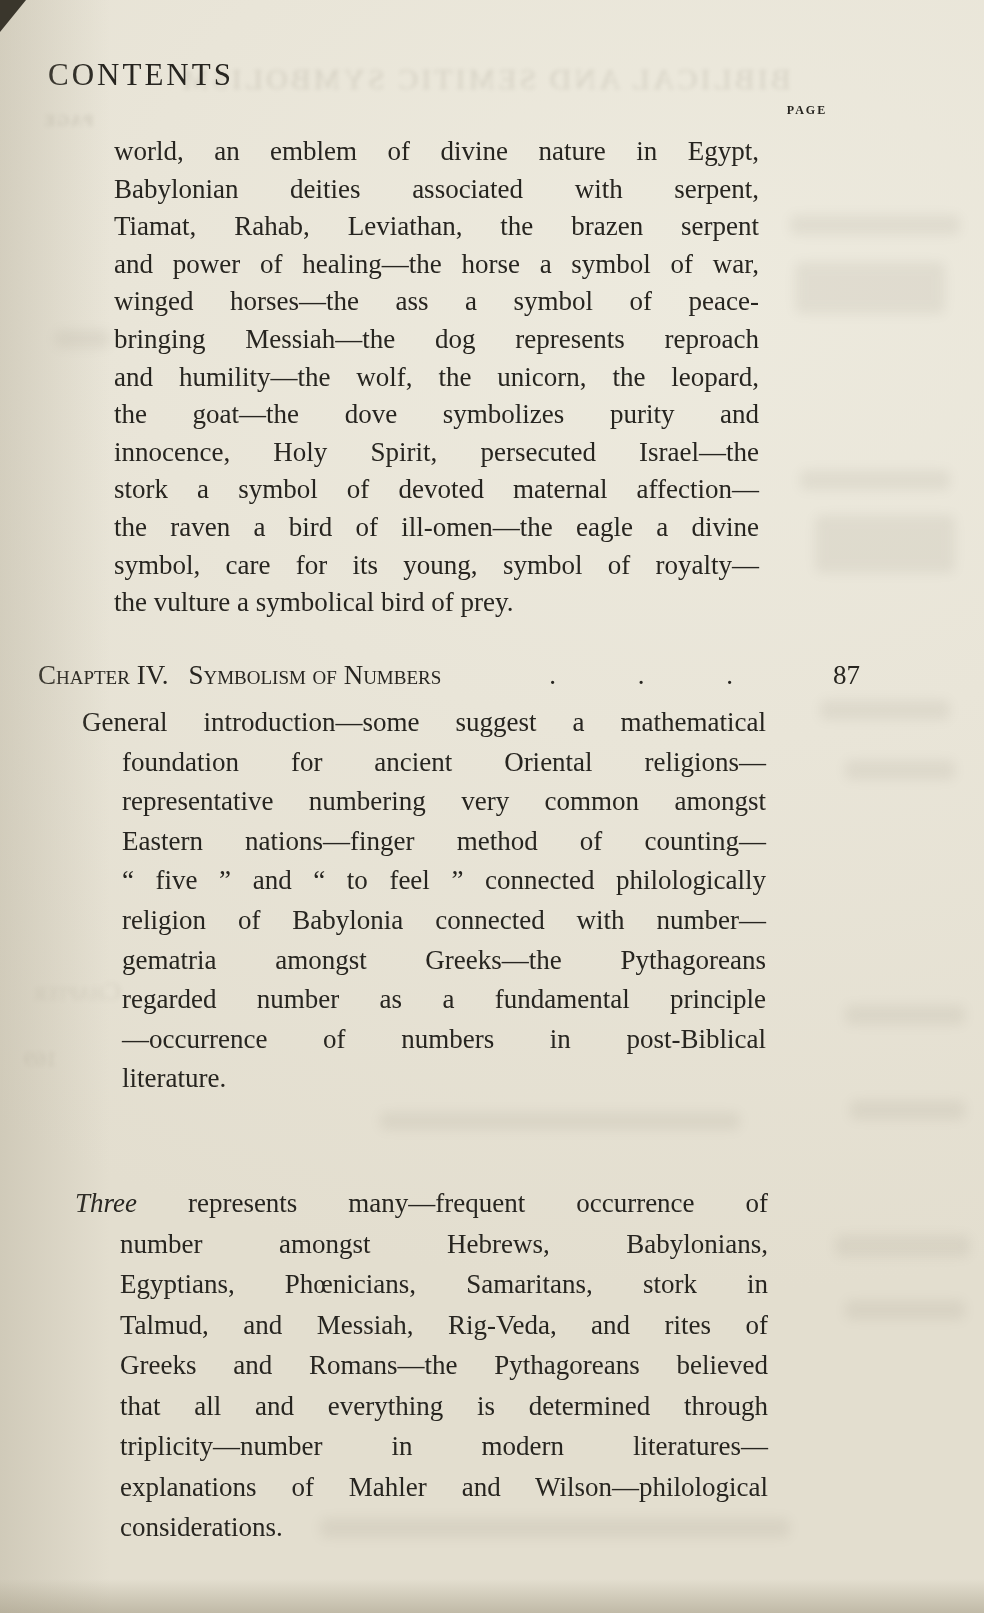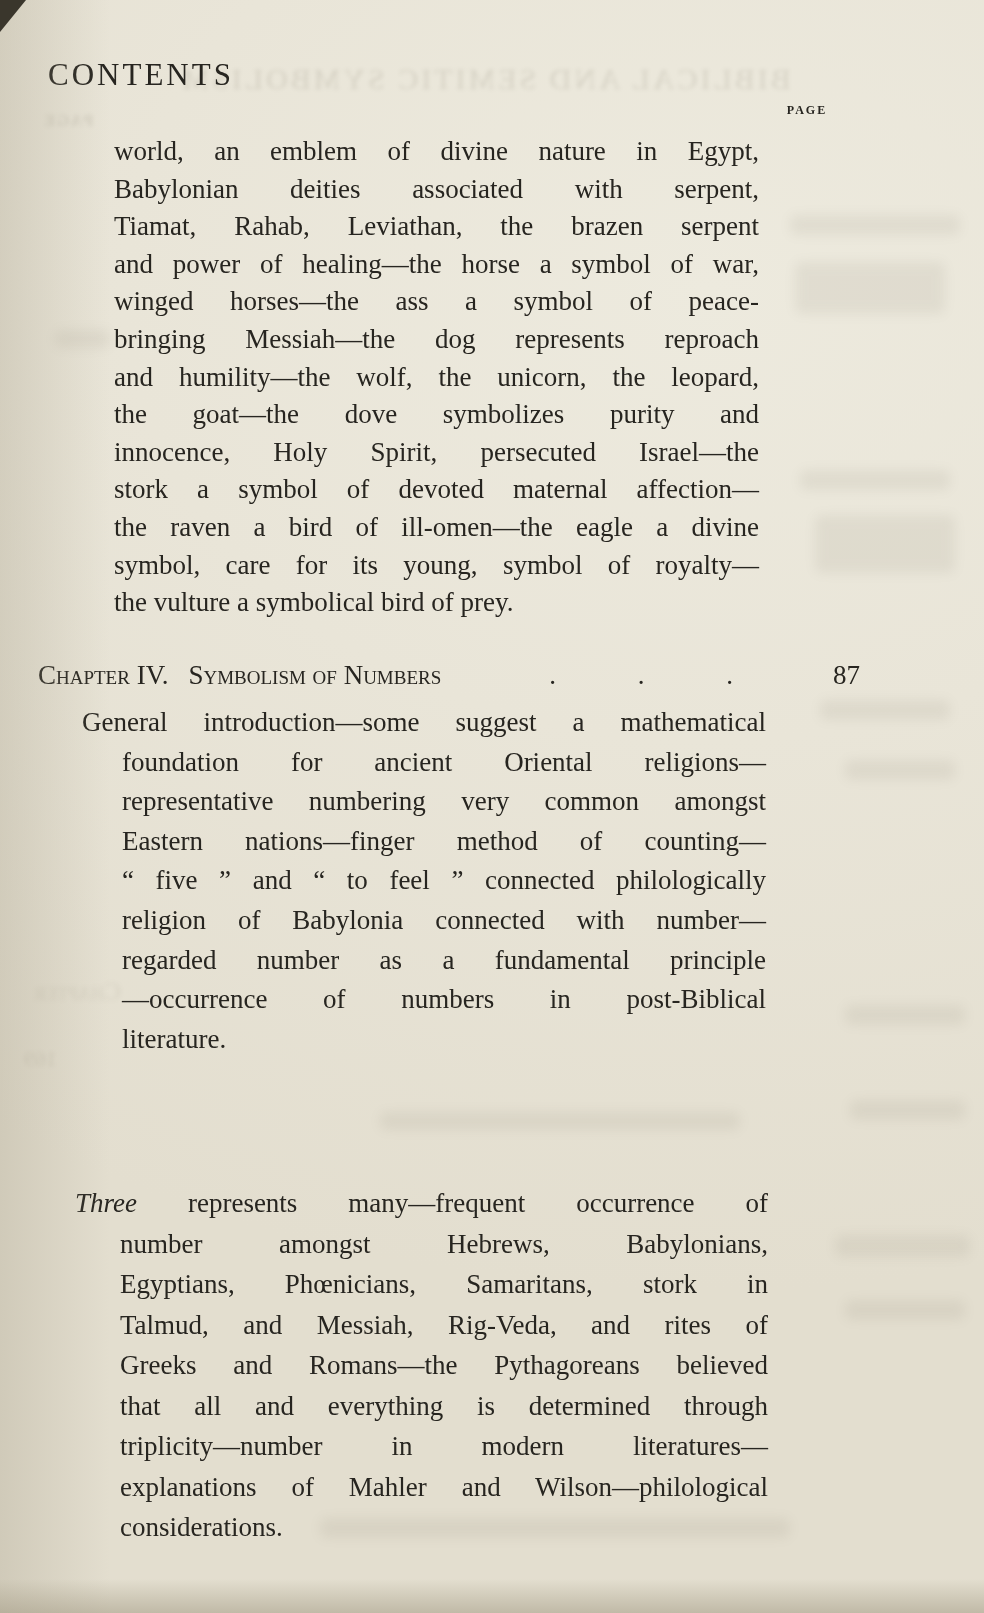--- a/index.html
+++ b/index.html
@@ -104,20 +104,21 @@
     <span class="toc-pagenum">87</span>
   </div>
 
   <div class="para para2">
       <div class="pline">General introduction—some suggest a mathematical</div>
       <div class="pline">foundation for ancient Oriental religions—</div>
       <div class="pline">representative numbering very common amongst</div>
       <div class="pline">Eastern nations—finger method of counting—</div>
       <div class="pline">“ five ” and “ to feel ” connected philologically</div>
       <div class="pline">religion of Babylonia connected with number—</div>
+      <div class="pline">gematria amongst Greeks—the Pythagoreans</div>
       <div class="pline">regarded number as a fundamental principle</div>
       <div class="pline">—occurrence of numbers in post-Biblical</div>
       <div class="pline last">literature.</div>
     </div>
 
   <div class="para para3">
       <div class="pline"><i>Three</i> represents many—frequent occurrence of</div>
       <div class="pline">number amongst Hebrews, Babylonians,</div>
       <div class="pline">Egyptians, Phœnicians, Samaritans, stork in</div>
       <div class="pline">Talmud, and Messiah, Rig-Veda, and rites of</div>

